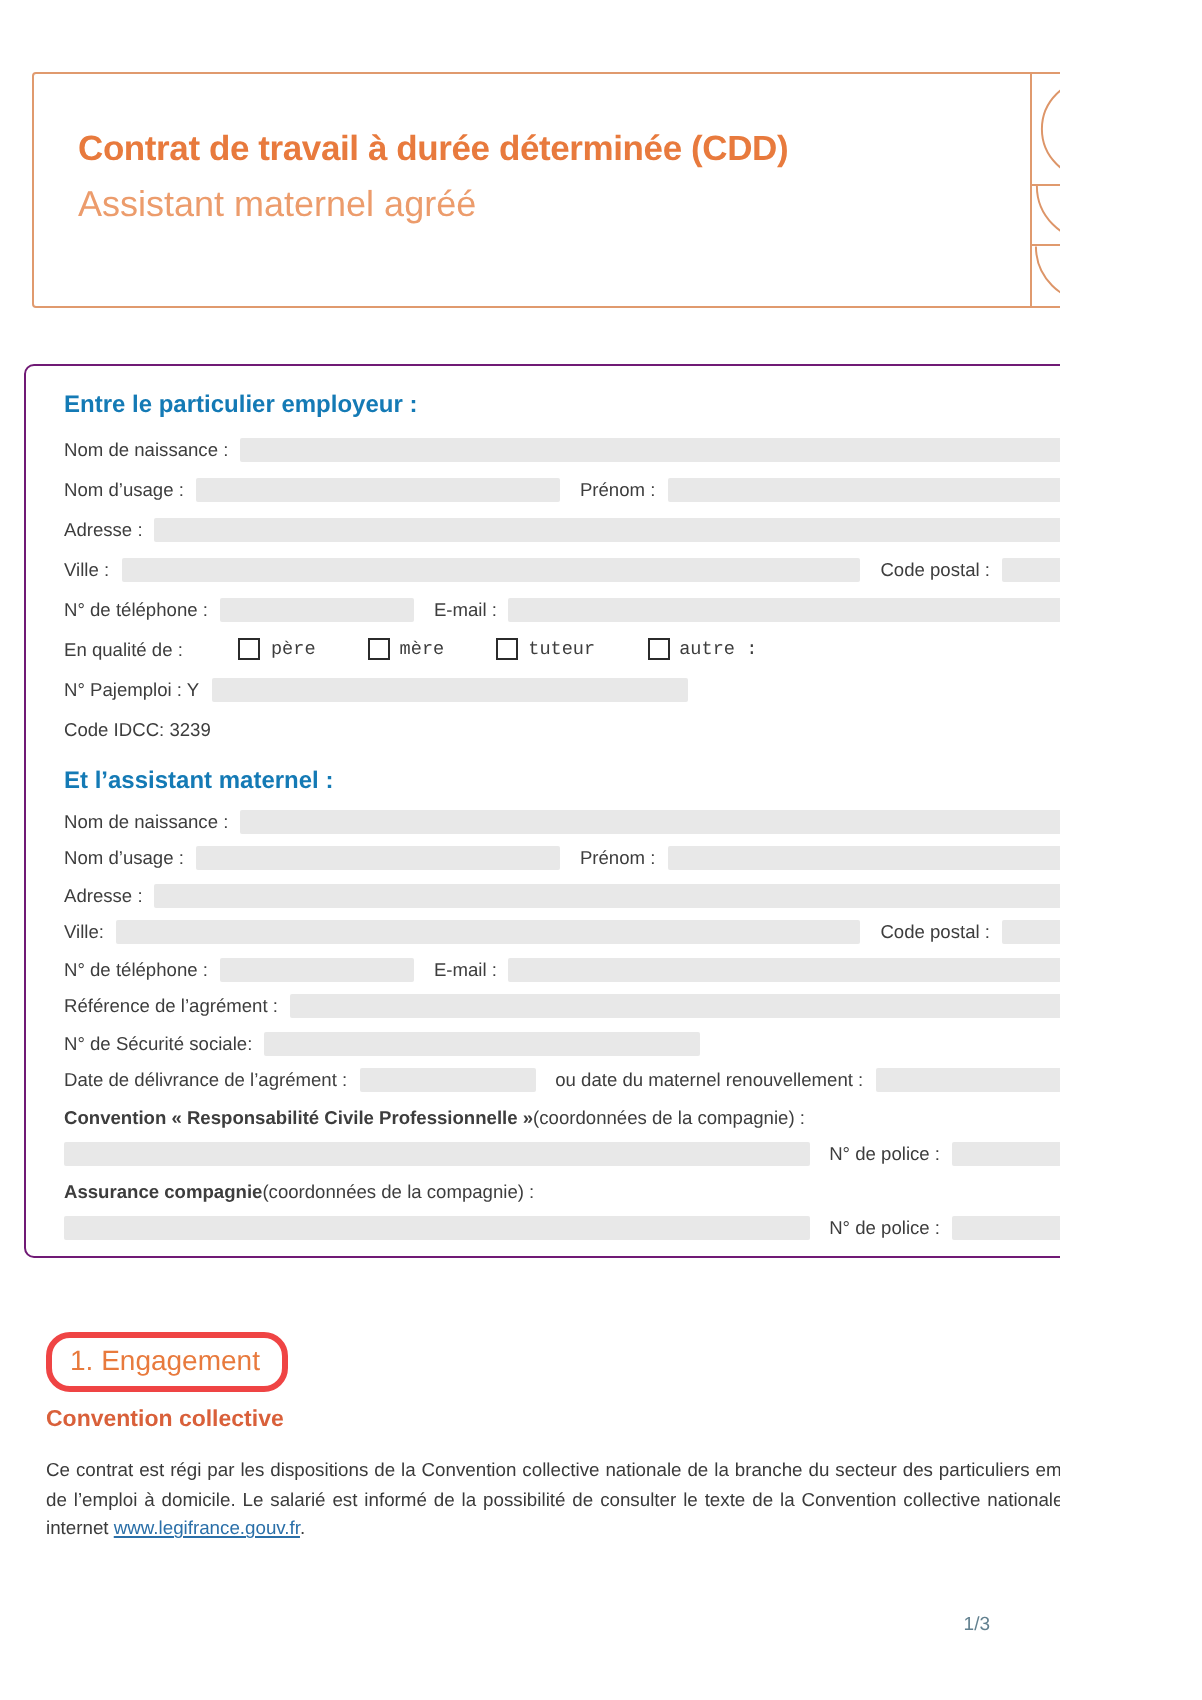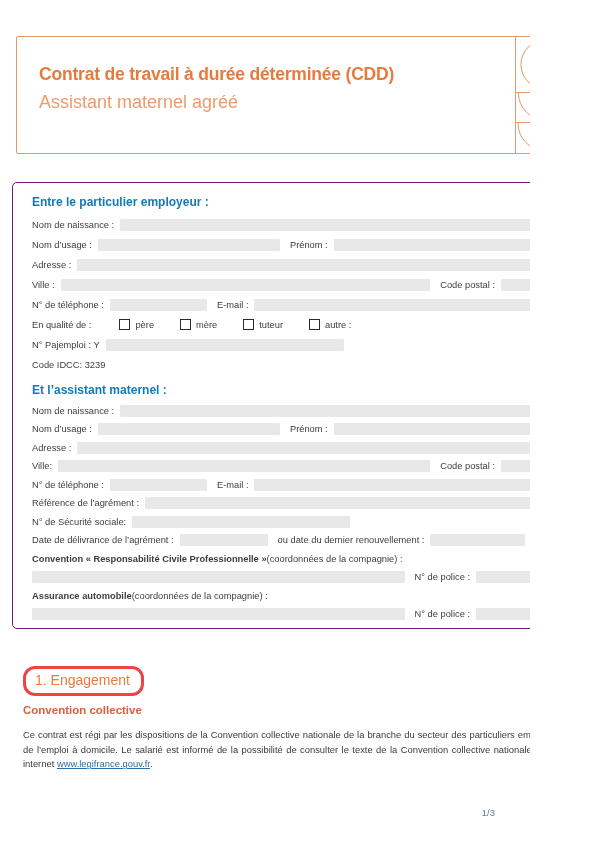--- a/index.html
+++ b/index.html
@@ -34,21 +34,21 @@
   .section-title.second { margin-top:12px; margin-bottom:7px; }
   .row { display:flex; align-items:center; height:13px; margin-bottom:7px; }
   .sec2 .row { margin-bottom:5.5px; }
   .lbl { white-space:nowrap; margin-right:6px; }
   .lbl.b { font-weight:bold; margin-right:0; }
   .field { background:#e8e8e8; height:12px; border-radius:1px; }
   .grow { flex:1 1 auto; }
   .gap { margin-left:10px; }
   .w182{width:182px;} .w97{width:97px;} .w60{width:60px;} .w238{width:238px;}
   .w218{width:218px;} .w88{width:88px;} .w95{width:95px;} .w85{width:85px;}
-  .cb-item { display:flex; align-items:flex-end; margin-left:26px; }
+  .cb-item { display:flex; align-items:flex-end; margin-left:26px;font-family:Liberation Mono, monospace; }
   .cb-item.first { margin-left:22px; }
   .cb { width:11px; height:11px; border:1px solid #2b2b2b; background:#fff; margin-right:5px; }
 
   
   .engagement-box {
     position:absolute; left:23px; top:666px; display:inline-block;
     border:3px solid #ef4444; border-radius:12px; color:#e87a3d;
     font-size:14px; padding:3px 11px 5px 9px;
   }
   .convention-heading {
@@ -200,37 +200,37 @@
       </div>
 
       <div class="row">
         <span class="lbl">N° de Sécurité sociale:</span>
         <span class="field w218"></span>
       </div>
 
       <div class="row">
         <span class="lbl">Date de délivrance de l’agrément :</span>
         <span class="field w88"></span>
-        <span class="lbl gap">ou date du dernier renouvellement :</span>
+        <span class="lbl gap">ou date du maternel renouvellement :</span>
         <span class="field w95"></span>
       </div>
 
       <div class="row">
         <span class="lbl b">Convention « Responsabilité Civile Professionnelle »</span>
         <span class="lbl"> (coordonnées de la compagnie) :</span>
       </div>
 
       <div class="row">
         <span class="field grow"></span>
         <span class="lbl gap">N° de police :</span>
         <span class="field w85"></span>
       </div>
 
       <div class="row">
-        <span class="lbl b">Assurance automobile</span>
+        <span class="lbl b">Assurance compagnie</span>
         <span class="lbl"> (coordonnées de la compagnie) :</span>
       </div>
 
       <div class="row">
         <span class="field grow"></span>
         <span class="lbl gap">N° de police :</span>
         <span class="field w85"></span>
       </div>
     </div>
   </div>

